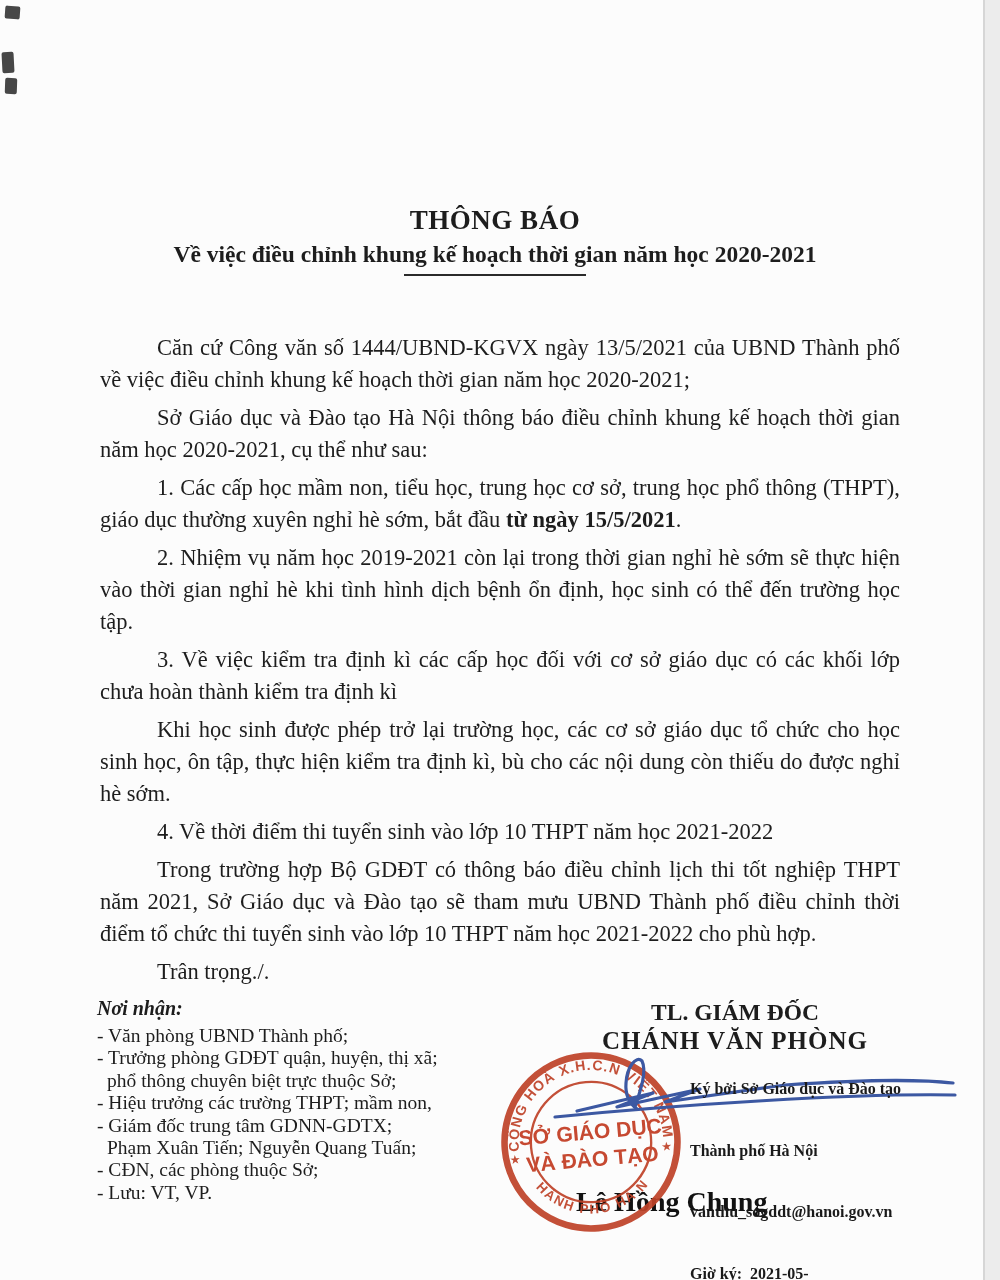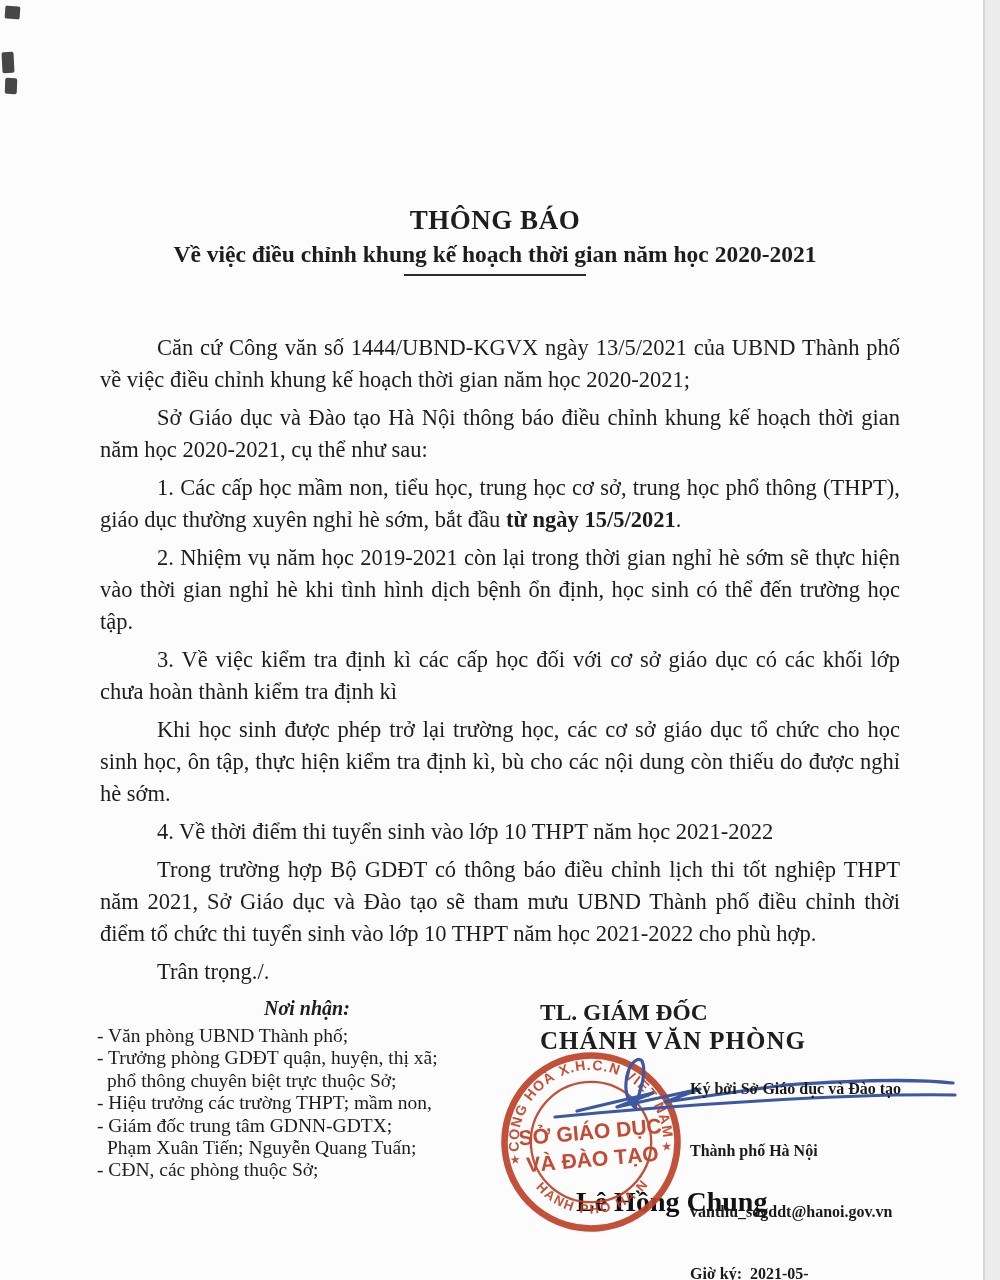--- a/index.html
+++ b/index.html
@@ -40,25 +40,25 @@
   
   .body-text{position:absolute;left:100px;top:332px;width:800px;}
   .body-text p{
     margin:0 0 6px 0;font-size:22.5px;line-height:32px;
     text-align:justify;text-indent:57px;
   }
   .closing{text-align:left !important;}
 
   
   .recipients{position:absolute;left:97px;top:997px;width:420px;}
-  .rcpt-label{font-size:20px;font-weight:bold;font-style:italic;margin-bottom:5px;text-align:center;}
+  .rcpt-label{font-size:20px;font-weight:bold;font-style:italic;margin-bottom:5px;}
   .rcpt-line{font-size:19.5px;line-height:22.4px;}
   .rcpt-line.cont{padding-left:10px;}
 
-  .signer{position:absolute;left:540px;top:999px;width:390px;text-align:left;}
+  .signer{position:absolute;left:540px;top:999px;width:390px;text-align:center;}
   .signer-l1{font-size:23.5px;font-weight:bold;}
   .signer-l2{font-size:25px;font-weight:bold;letter-spacing:1px;margin-top:1px;}
   .signer-name{position:absolute;left:576px;top:1186px;font-size:28px;font-weight:bold;color:#111;z-index:1;}
 
   .digital{position:absolute;left:690px;top:1038px;width:300px;
     font-size:16px;font-weight:bold;line-height:20.5px;color:#1a1a1a;white-space:pre-wrap;z-index:4;}
 
   .stamp-wrap{position:absolute;left:497px;top:1048px;width:188px;height:188px;
     transform:rotate(-5deg);opacity:.92;z-index:2;}
   .sig-svg{position:absolute;left:525px;top:1055px;z-index:3;}
@@ -96,20 +96,21 @@
   <div class="recipients">
     <div class="rcpt-label">Nơi nhận:</div>
     <div>
         <div class="rcpt-line">- Văn phòng UBND Thành phố;</div>
         <div class="rcpt-line">- Trưởng phòng GDĐT quận, huyện, thị xã;</div>
         <div class="rcpt-line cont">phổ thông chuyên biệt trực thuộc Sở;</div>
         <div class="rcpt-line">- Hiệu trưởng các trường THPT; mầm non,</div>
         <div class="rcpt-line">- Giám đốc trung tâm GDNN-GDTX;</div>
         <div class="rcpt-line cont">Phạm Xuân Tiến; Nguyễn Quang Tuấn;</div>
         <div class="rcpt-line">- CĐN, các phòng thuộc Sở;</div>
+        <div class="rcpt-line">- Lưu: VT, VP.</div>
       </div>
   </div>
 
   <div class="signer">
     <div class="signer-l1">TL. GIÁM ĐỐC</div>
     <div class="signer-l2">CHÁNH VĂN PHÒNG</div>
   </div>
 
   <div class="digital">
     <div>Ký bởi Sở Giáo dục và Đào tạo</div>

